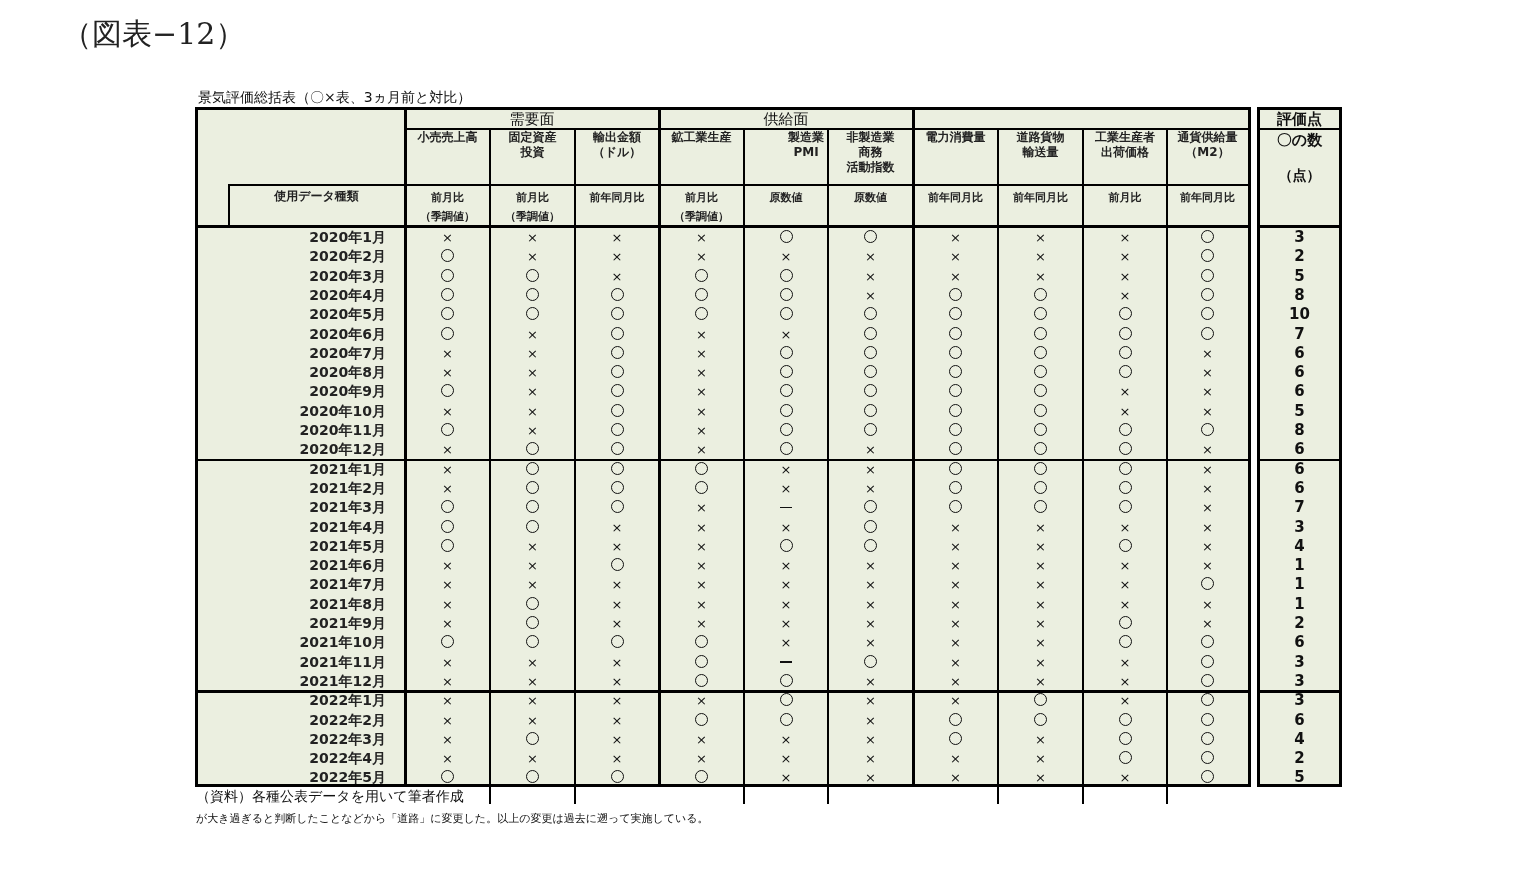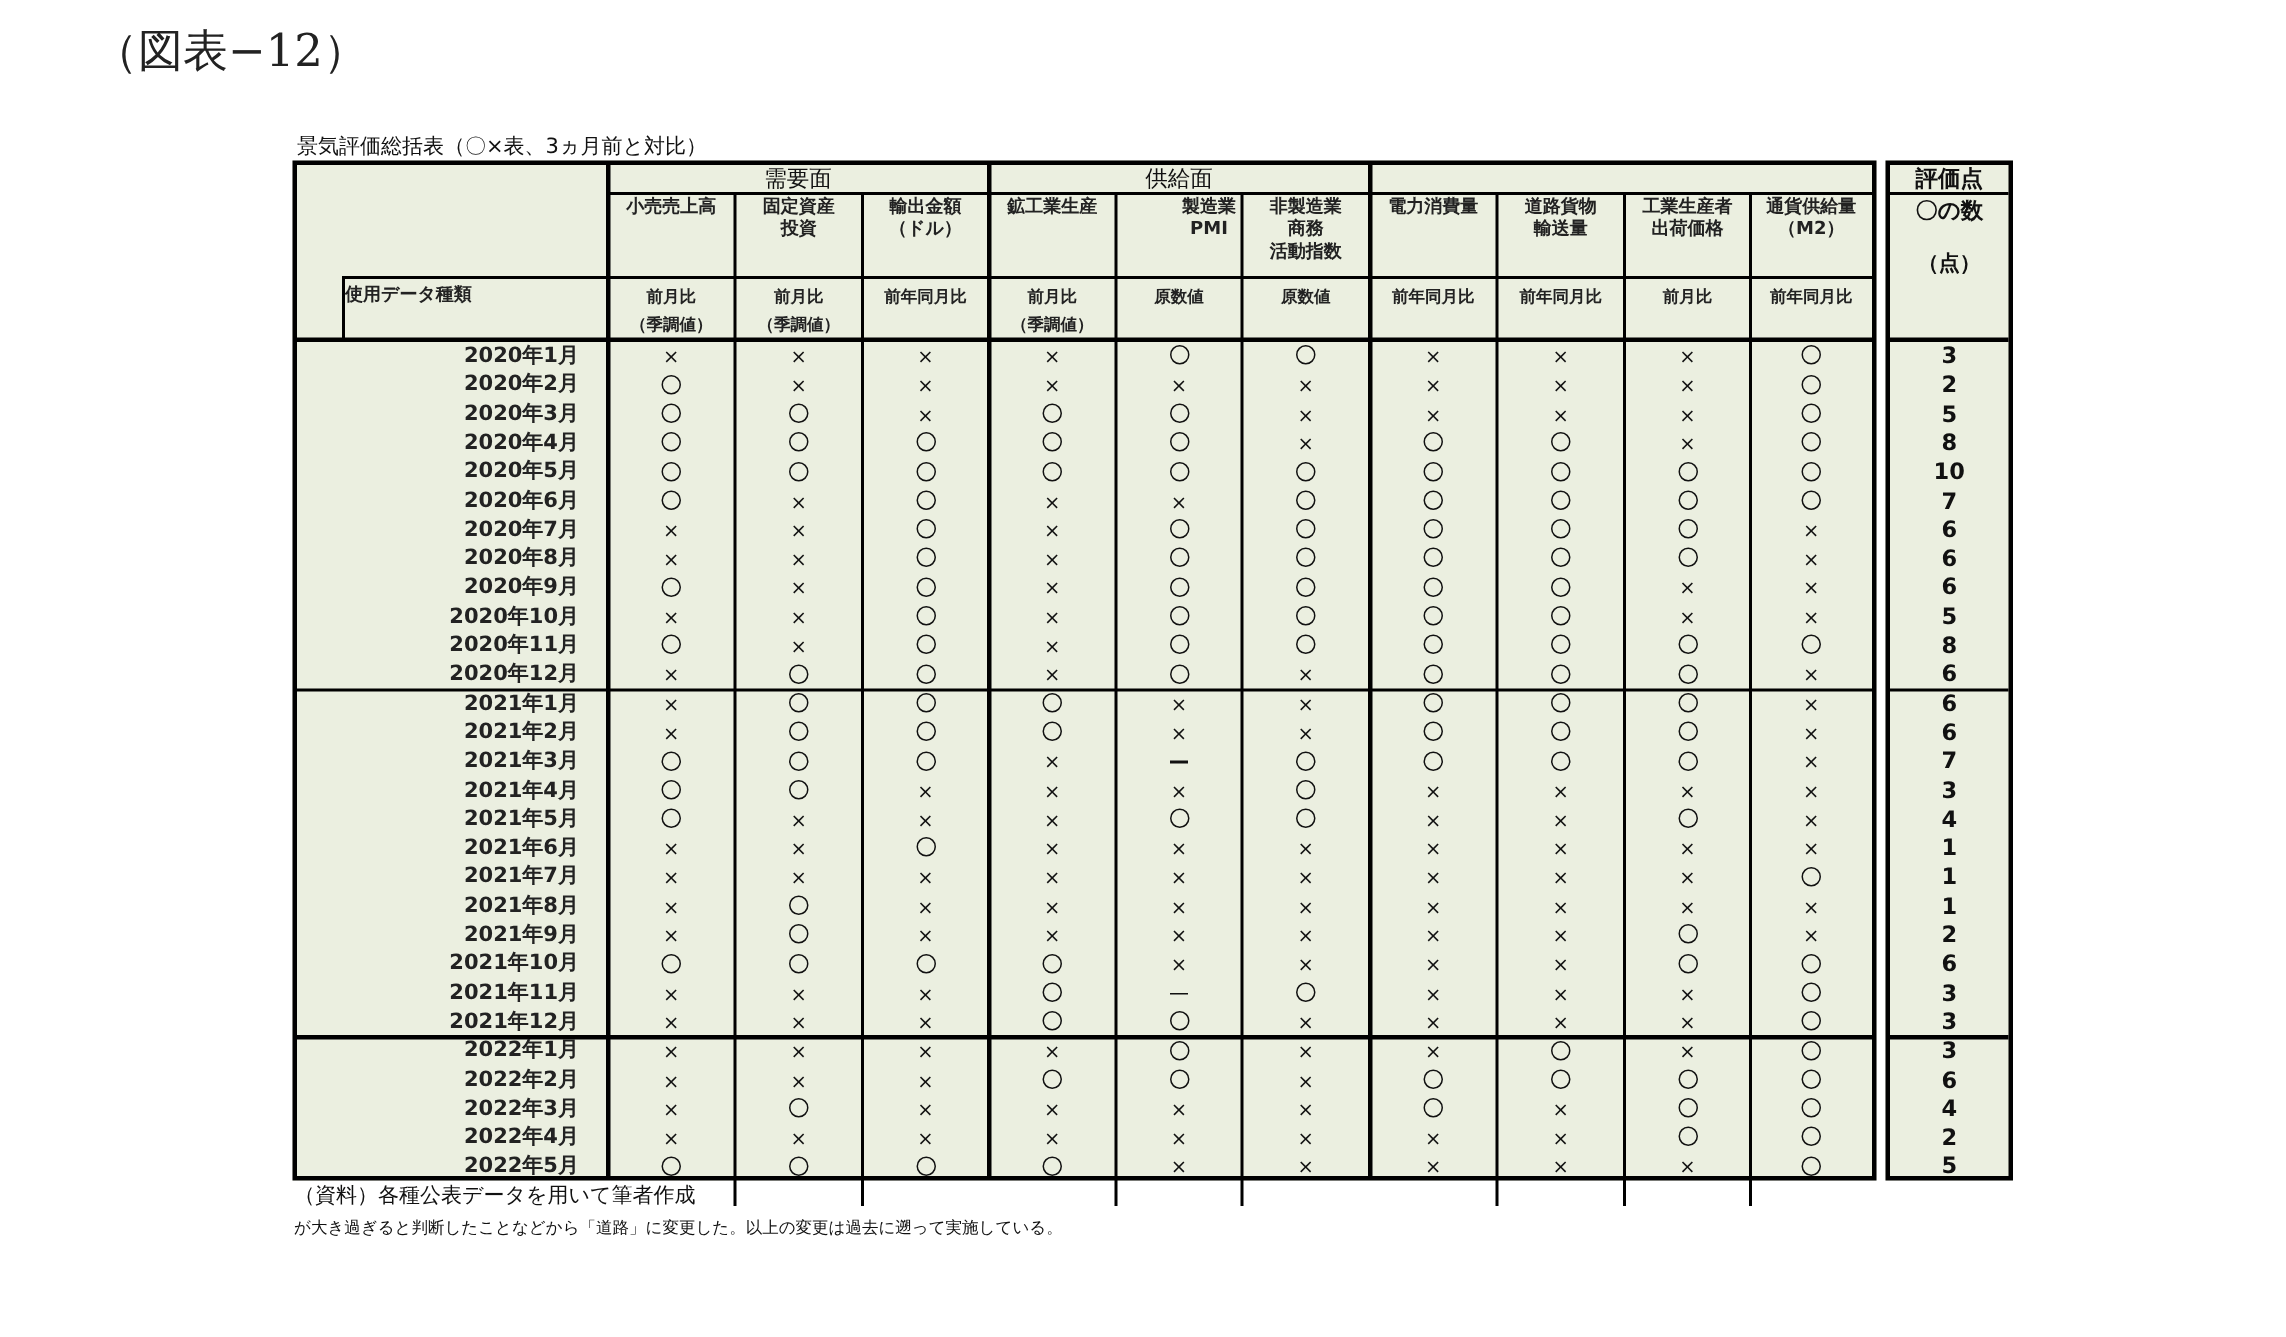--- a/index.html
+++ b/index.html
@@ -43,21 +43,21 @@
     <div class="vline" style="left: 713.5px; top: 0px; width: 3px; height: 674px;"></div>
     <div class="vline" style="left: 799px; top: 20px; width: 2px; height: 674px;"></div>
     <div class="vline" style="left: 884px; top: 20px; width: 2px; height: 674px;"></div>
     <div class="vline" style="left: 968px; top: 20px; width: 2px; height: 674px;"></div>
     <div class="hline" style="left: 207px; top: 18px; width: 843px; height: 2px;"></div>
     <div class="hline" style="left: 30px; top: 74px; width: 1020px; height: 2px;"></div>
     <div class="vline" style="left: 30px; top: 74px; width: 2px; height: 42px;"></div>
     <div class="hline" style="left: 0px; top: 115px; width: 100%; height: 3px;"></div>
     <div class="hline" style="left: 0px; top: 348.6px; width: 100%; height: 2px;"></div>
     <div class="hline" style="left: 0px; top: 580.2px; width: 100%; height: 3px;"></div>
-    <div class="abs" style="left: 32px; top: 78px; width: 173px; text-align: left; font-size: 12px; font-weight: bold; color: rgb(34, 34, 34);">使用データ種類</div>
+    <div class="abs" style="left: 32px; top: 78px; width: 173px; text-align: center; font-size: 12px; font-weight: bold; color: rgb(34, 34, 34);">使用データ種類</div>
     <div class="hdr-group" style="left: 207px; width: 254px;">需要面</div>
     <div class="hdr-group" style="left: 461px; width: 254px;">供給面</div>
     <div class="hdr-col" style="left: 207px; width: 85px; font-weight: bold; color: rgb(34, 34, 34);">
       <div>小売売上高</div>
     </div>
     <div class="hdr-unit" style="left: 207px; width: 85px; font-weight: bold; color: rgb(34, 34, 34);">
       <div>前月比</div>
       <div>（季調値）</div>
     </div>
     <div class="hdr-col" style="left: 292px; width: 85px; font-weight: bold; color: rgb(34, 34, 34);">

